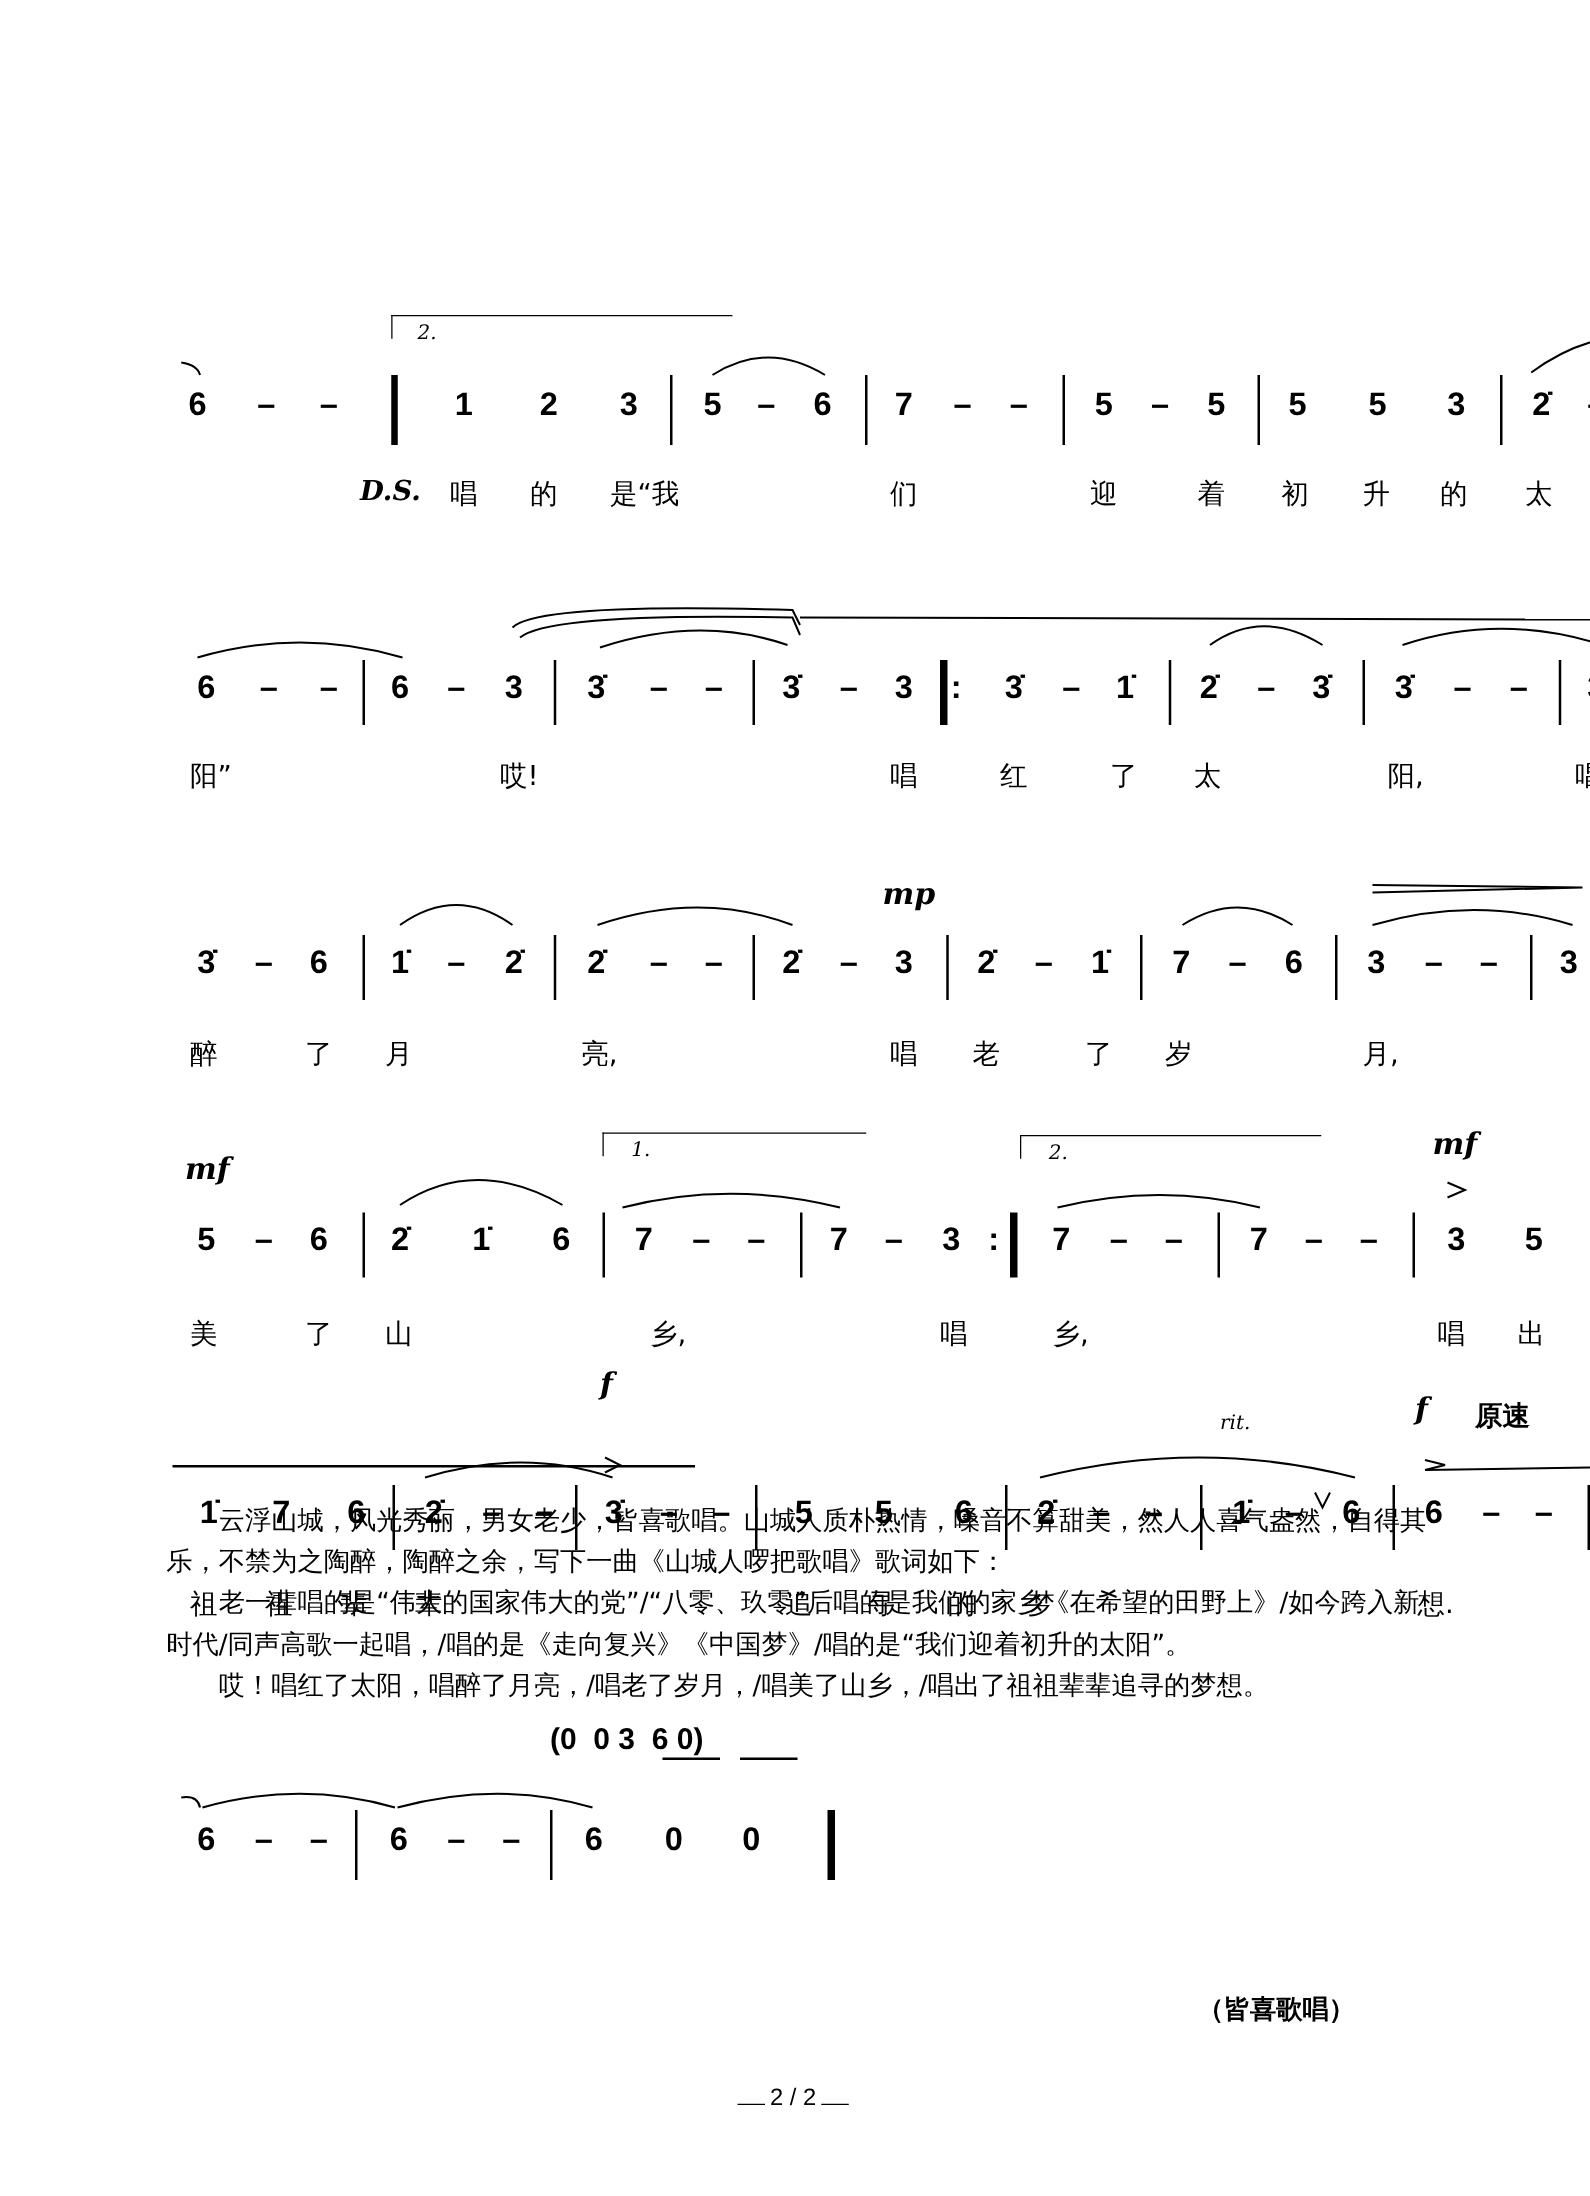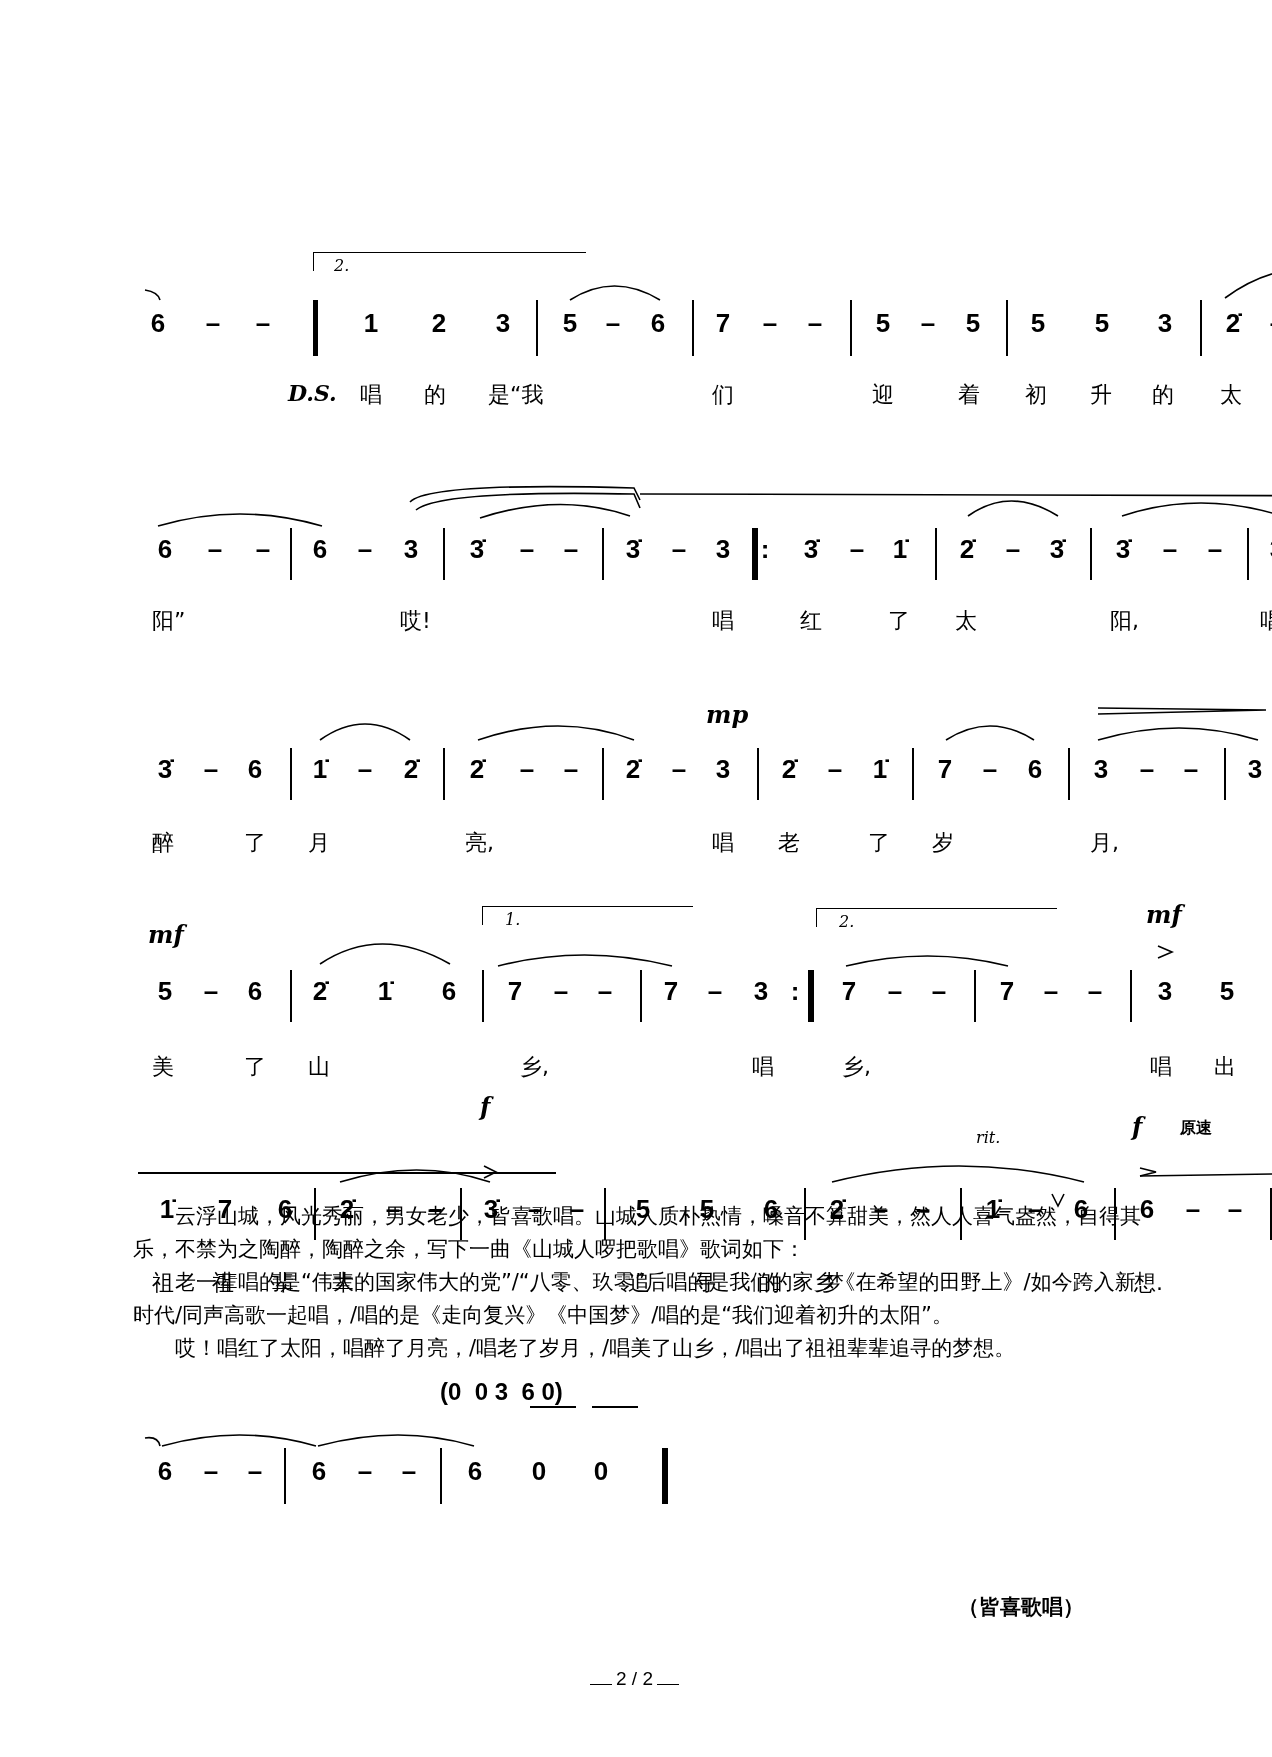--- a/index.html
+++ b/index.html
@@ -236,21 +236,21 @@
   <span class="note" style="left:1066px;top:6px;">6</span>
   <span class="bar" style="left:1114px;top:0;height:52px;"></span>
   <span class="note" style="left:1132px;top:6px;">6</span>
   <span class="note" style="left:1178px;top:6px;">–</span>
   <span class="note" style="left:1220px;top:6px;">–</span>
   <span class="bar" style="left:1270px;top:0;height:52px;"></span>
 </div>
 <span class="dyn" style="left:480px;top:1092px;">f</span>
 <span class="dyn" style="left:1132px;top:1112px;">f</span>
 <span class="small-it" style="left:976px;top:1128px;">rit.</span>
-<span style="position:absolute;left:1180px;top:1118px;font-family:'DejaVu Sans',sans-serif;font-weight:bold;font-size:16px;">原速</span>
+<span style="position:absolute;left:1180px;top:1118px;font-family:'DejaVu Sans',sans-serif;font-weight:bold;font-size:22px;">原速</span>
 <div class="sys lyr" style="top:1268px;">
   <span class="lyric" style="left:152px;">祖</span>
   <span class="lyric" style="left:212px;">祖</span>
   <span class="lyric" style="left:272px;">辈</span>
   <span class="lyric" style="left:332px;">辈</span>
   <span class="lyric" style="left:628px;">追</span>
   <span class="lyric" style="left:694px;">寻</span>
   <span class="lyric" style="left:758px;">的</span>
   <span class="lyric" style="left:822px;">梦</span>
   <span class="lyric" style="left:1134px;">想.</span>

